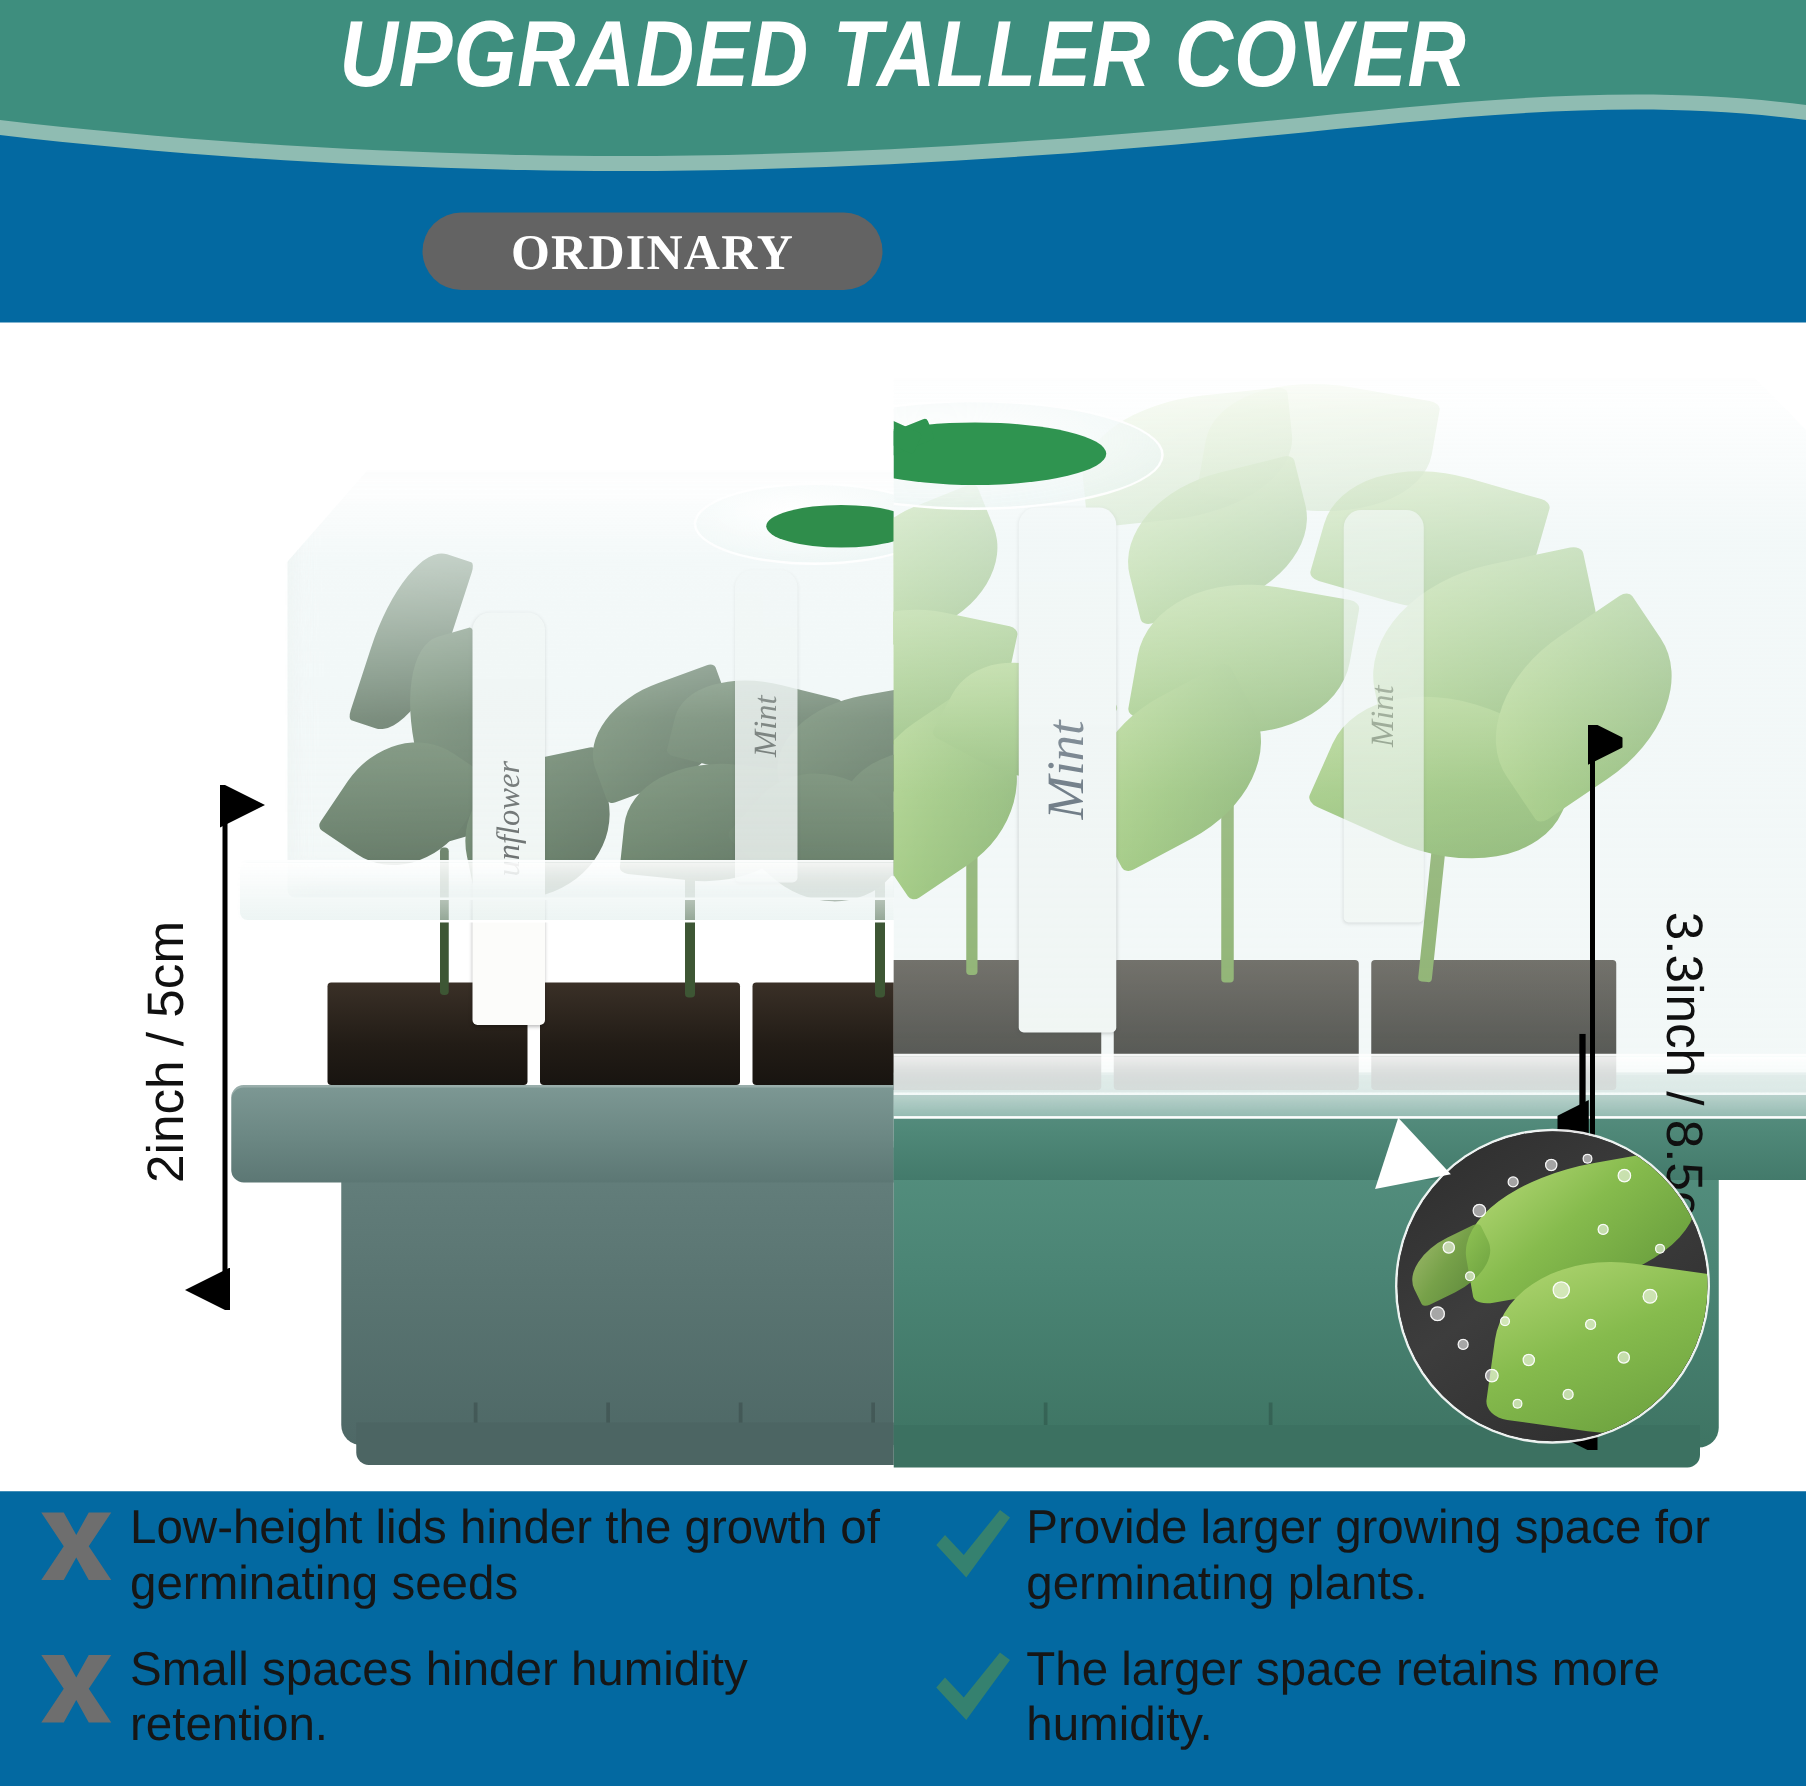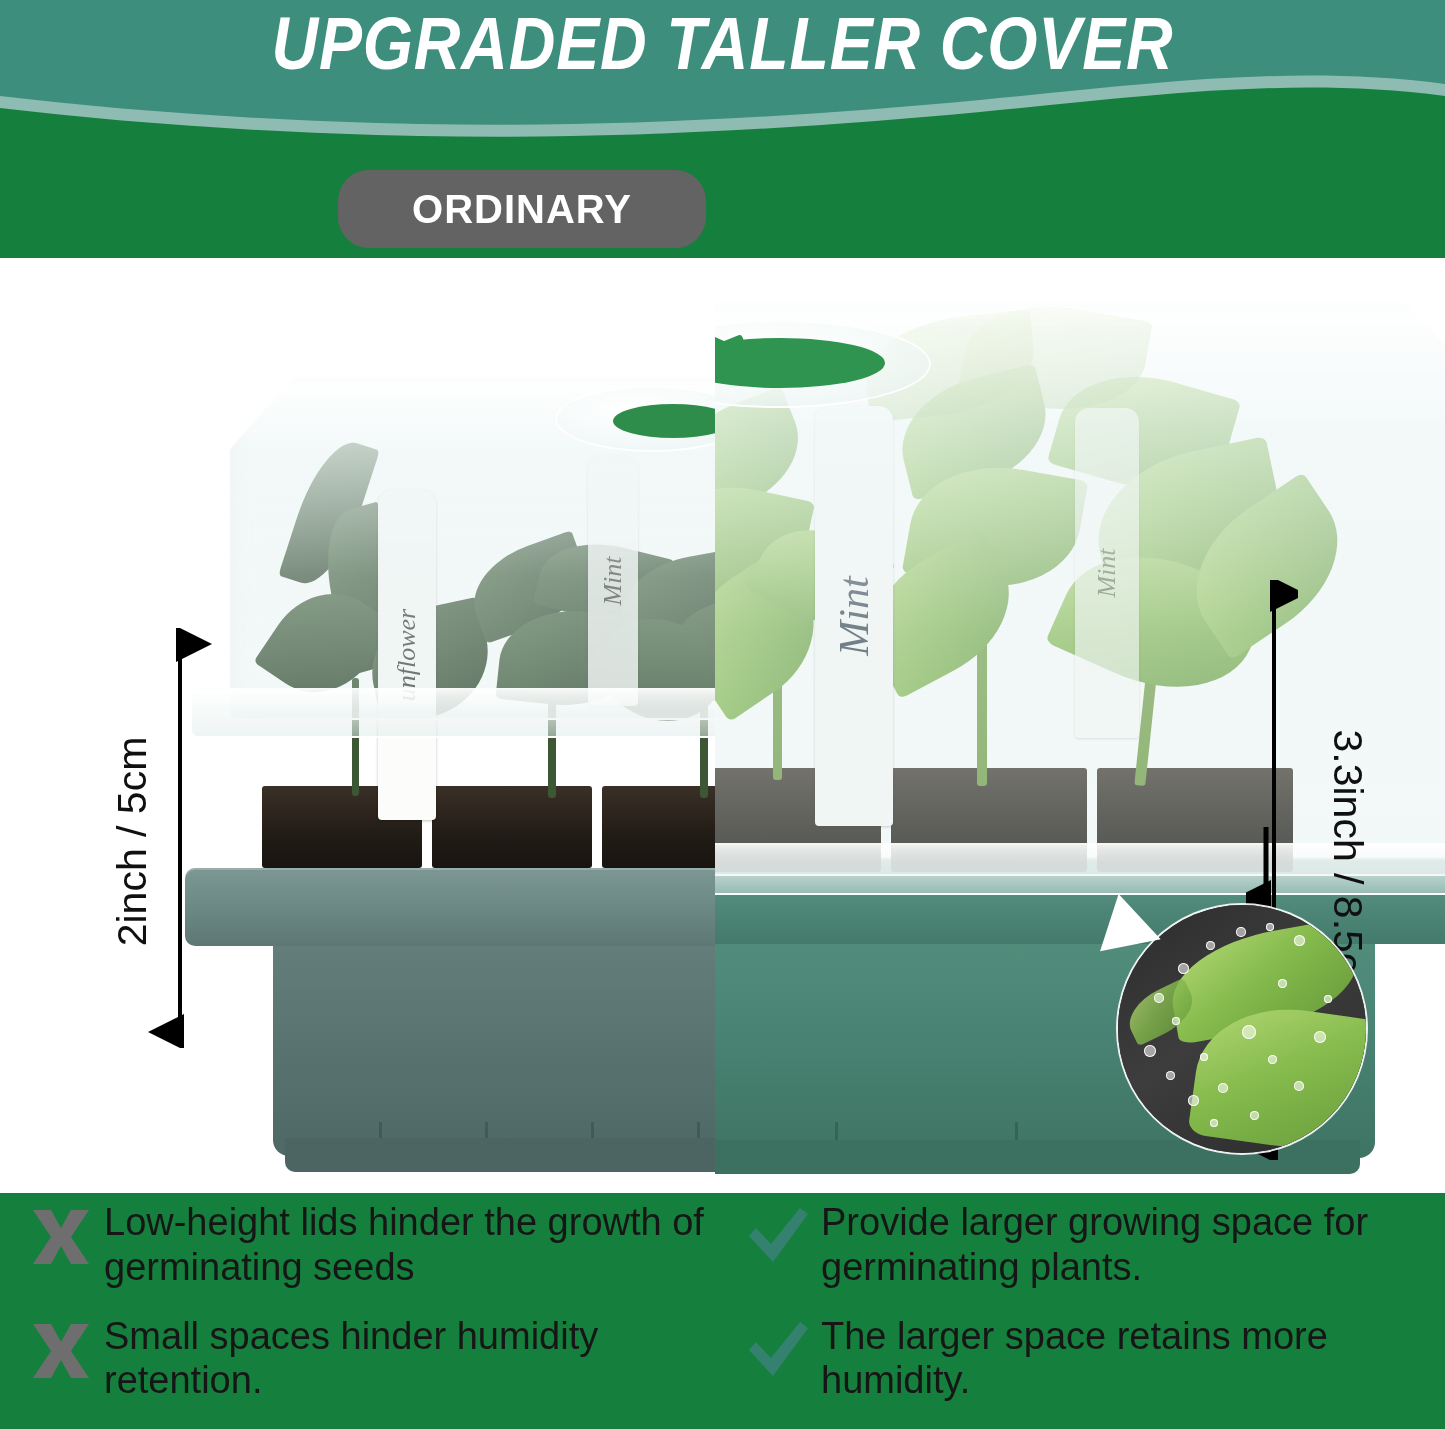--- a/index.html
+++ b/index.html
@@ -8,21 +8,21 @@
     background: #ffffff;
   }
   body {
     font-family: "Liberation Sans", sans-serif;
   }
   #page {
     position: relative;
     width: 1445px;
     height: 1429px;
     overflow: hidden;
-    background: #15803d;
+    background: #0369a1;
   }
 
   
   .header-band {
     position: absolute;
     left: 0; top: 0;
     width: 1445px;
     height: 145px;
     overflow: hidden;
   }
@@ -46,27 +46,27 @@
 
   
   .badge-row {
     position: absolute;
     left: 0; top: 170px;
     width: 1445px;
     height: 70px;
   }
   .badge {
     position: absolute;
-    height: 78px;
+    height: 62px;
     border-radius: 31px;
     display: flex;
     align-items: center;
     justify-content: center;
     color: #ffffff;
-    font-family: Liberation Sans, sans-serif;
+    font-family: Liberation Serif, serif;
     font-weight: bold;
     font-size: 40px;
     letter-spacing: 1px;
     box-sizing: border-box;
   }
   .badge-ordinary {
     left: 338px;
     width: 368px;
     background: #636363;
   }

